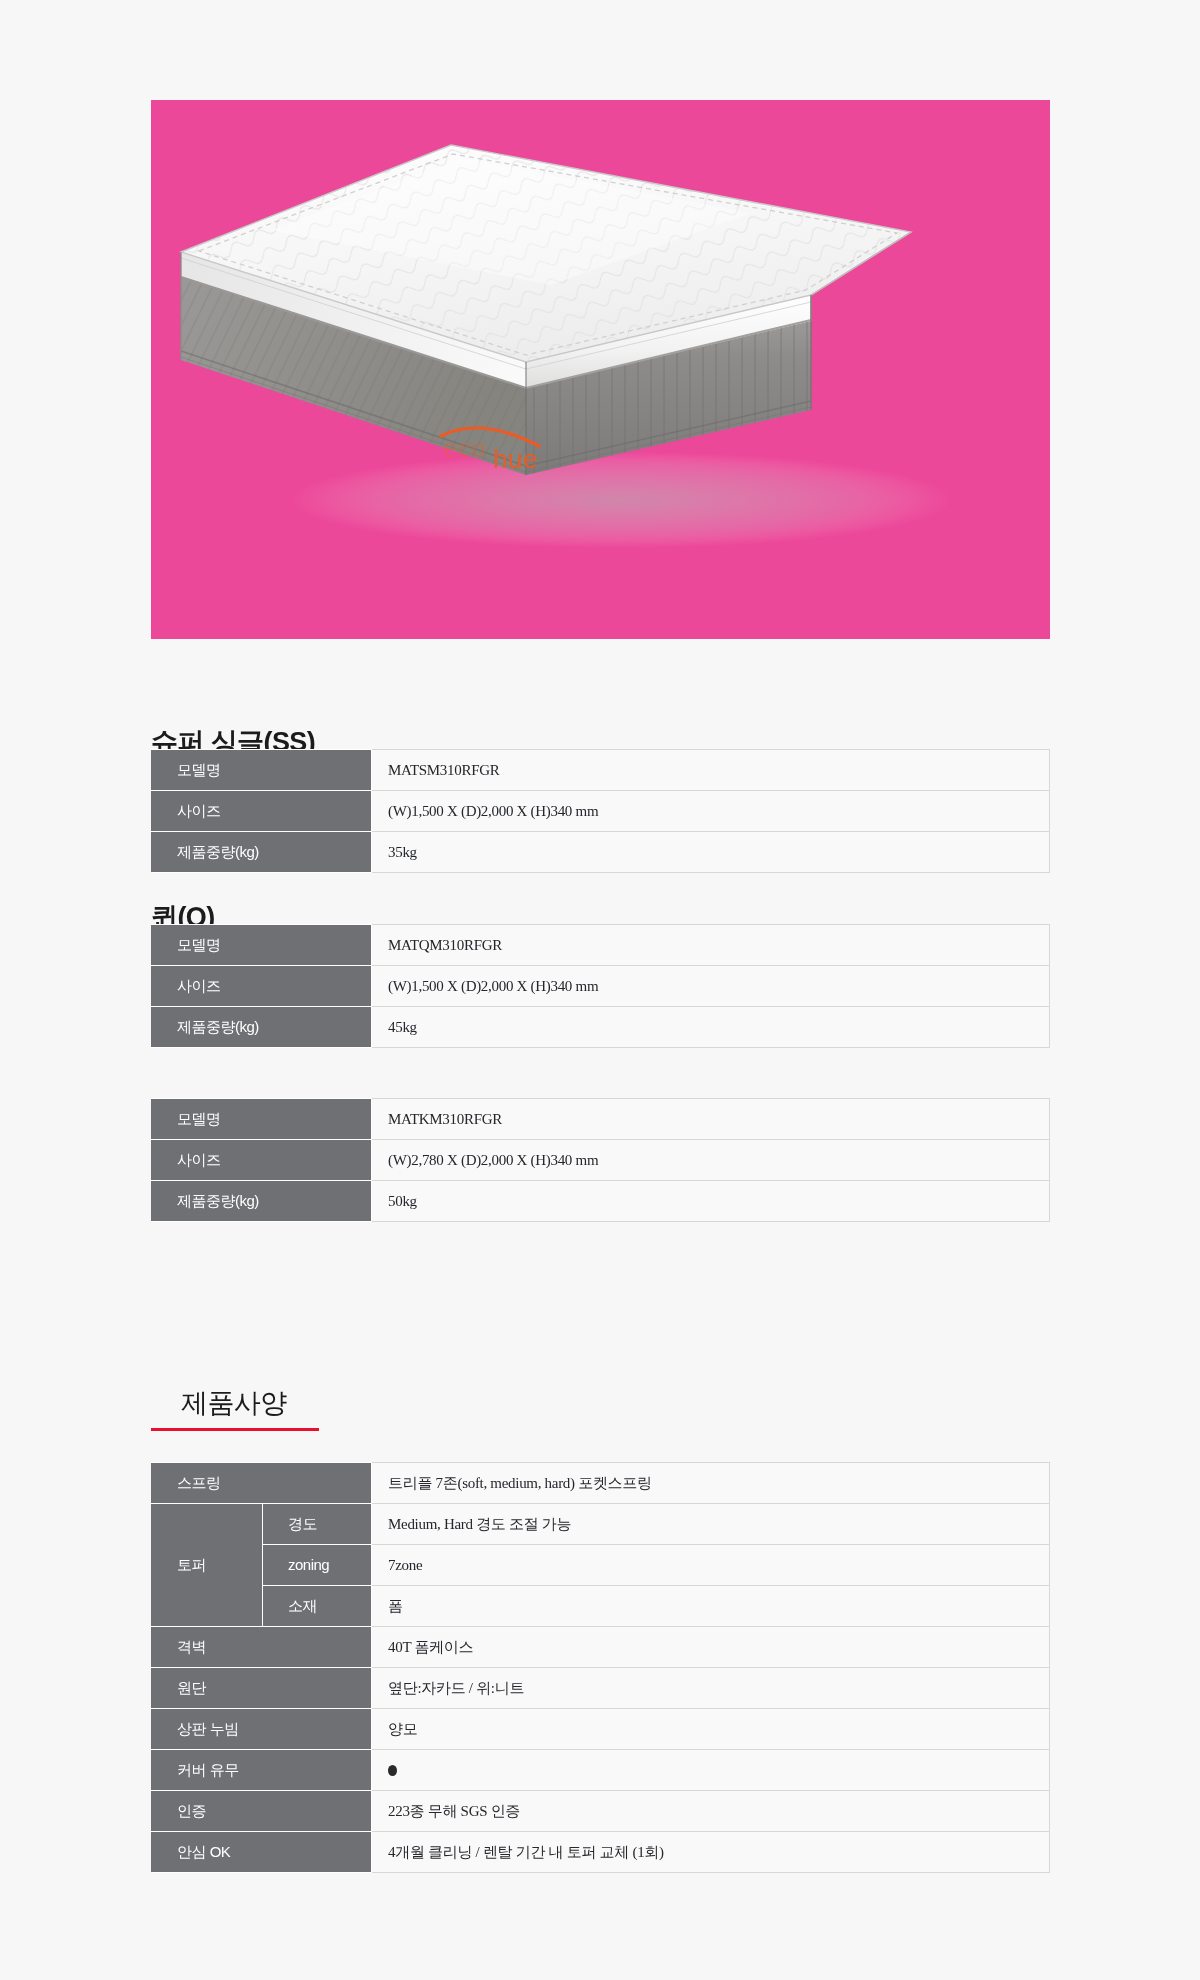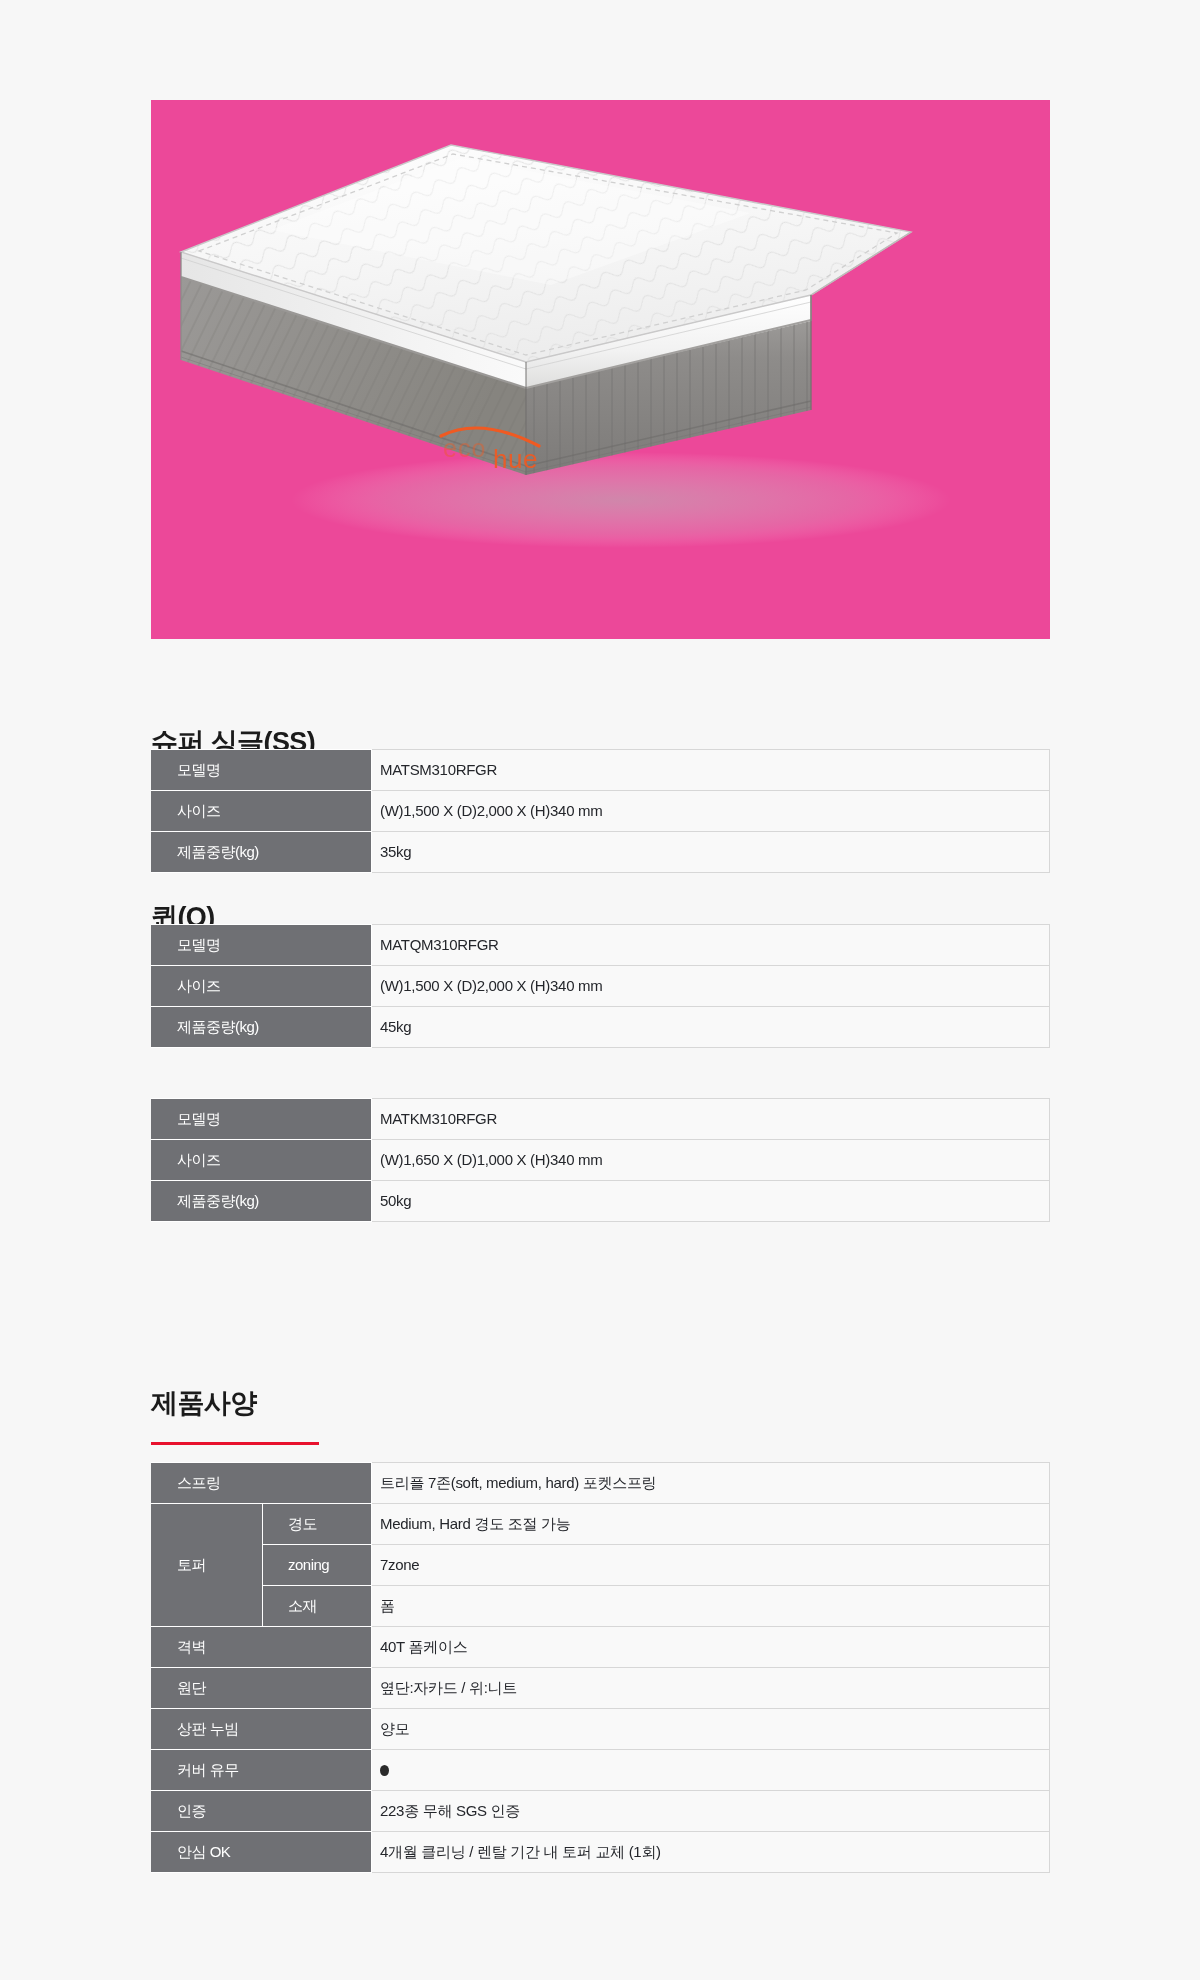--- a/index.html
+++ b/index.html
@@ -51,26 +51,27 @@
     line-height: 1;
     text-align: right;
   }
   .spec-title-wrap {
     position: absolute;
     left: 151px;
     top: 1390px;
   }
   .spec-title {
     font-size: 27px;
-    font-weight: bold;
+    font-weight: normal;
     color: #1b1b1b;
     letter-spacing: -0.6px;
     line-height: 1;
     white-space: nowrap;
-    padding-bottom: 25px;
+    padding-bottom: 11px;
+    margin-left: 30px;
   }
   .spec-underline {
     width: 168px;
     height: 3px;
     background: #e8112d;
   }
 
   
   .tbl {
     position: absolute;
@@ -98,21 +99,22 @@
   }
   .tbl th .cellpad {
     padding-left: 25px;
   }
   .tbl td {
     background: #f9f9f9;
     color: #24262b;
     letter-spacing: -0.3px;
   }
   .tbl td .cellpad {
-    padding-left: 8px;
+    padding-left: 16px;
+    font-family: Liberation Serif, serif;
   }
   .cellpad {
     display: block;
     line-height: 1.2;
   }
   .dot-mark {
     display: inline-block;
     width: 9px;
     height: 11px;
     border-radius: 50%;
@@ -295,21 +297,21 @@
         </th>
       <td>
           <span class="cellpad">MATKM310RFGR</span>
         </td>
     </tr>
     <tr>
       <th>
           <span class="cellpad">사이즈</span>
         </th>
       <td>
-          <span class="cellpad">(W)1,650 X (D)1,000 X (H)340 mm</span>
+          <span class="cellpad">(W)2,780 X (D)2,000 X (H)340 mm</span>
         </td>
     </tr>
     <tr>
       <th>
           <span class="cellpad">제품중량(kg)</span>
         </th>
       <td>
           <span class="cellpad">50kg</span>
         </td>
     </tr>

